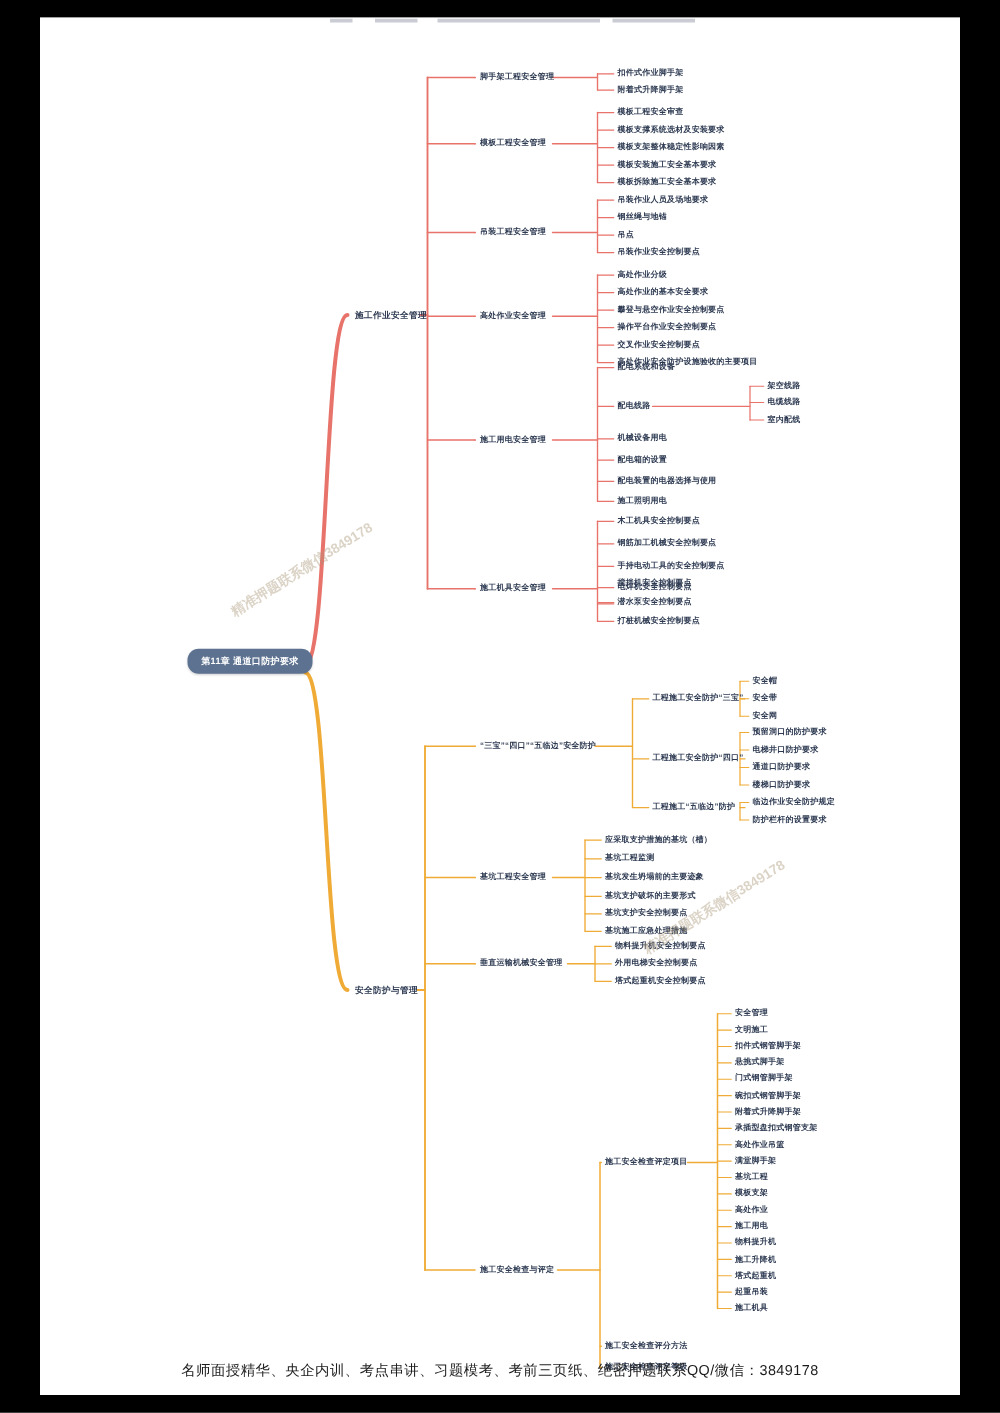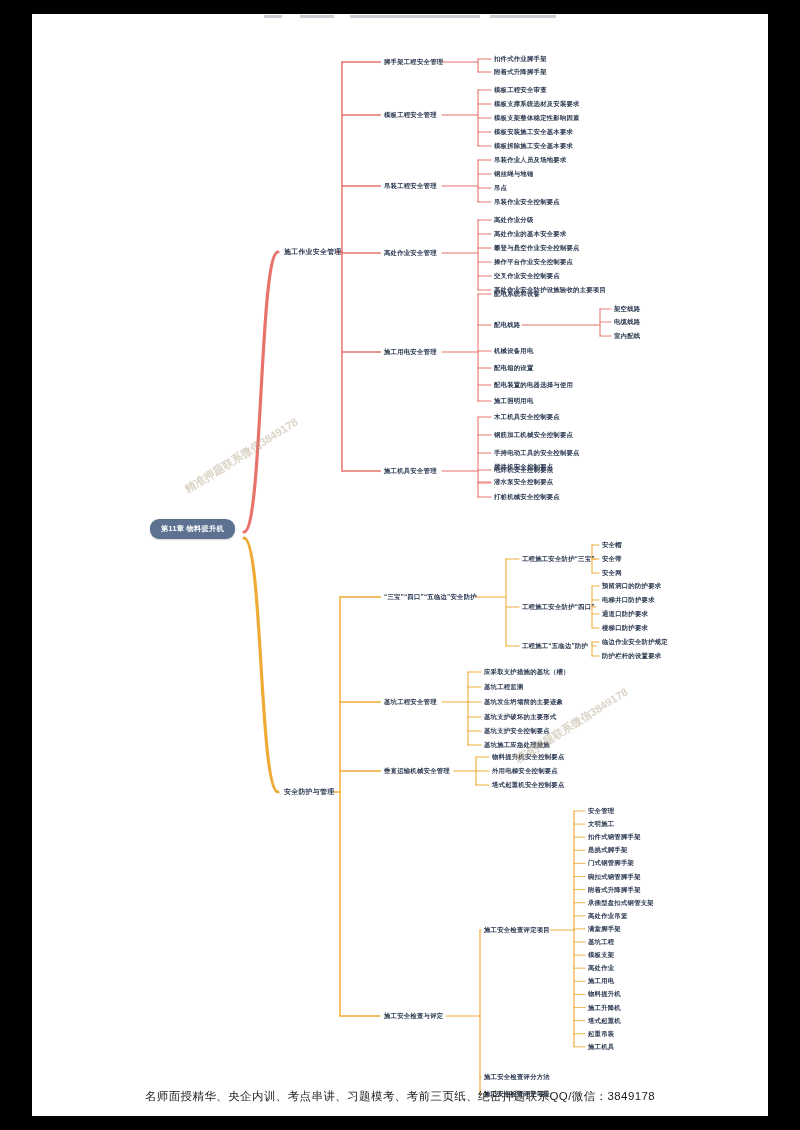--- a/index.html
+++ b/index.html
@@ -214,21 +214,21 @@
         <path d="M 542 980.4 C 548.05 980.4, 546.95 980.4, 553 980.4" fill="none" stroke="#f0ab36" stroke-width="0.95" stroke-linecap="round"></path>
         <path d="M 542 993.5 C 548.05 993.5, 546.95 993.5, 553 993.5" fill="none" stroke="#f0ab36" stroke-width="0.95" stroke-linecap="round"></path>
         <path d="M 542 1006.6 C 548.05 1006.6, 546.95 1006.6, 553 1006.6" fill="none" stroke="#f0ab36" stroke-width="0.95" stroke-linecap="round"></path>
         <path d="M 542 1019.7 C 548.05 1019.7, 546.95 1019.7, 553 1019.7" fill="none" stroke="#f0ab36" stroke-width="0.95" stroke-linecap="round"></path>
         <path d="M 542 1032.8 C 548.05 1032.8, 546.95 1032.8, 553 1032.8" fill="none" stroke="#f0ab36" stroke-width="0.95" stroke-linecap="round"></path>
         <path d="M 448 1063 C 448.55 1063, 448.45 1063, 449 1063" fill="none" stroke="#f0ab36" stroke-width="1.1" stroke-linecap="round"></path>
         <path d="M 448 1080 C 448.55 1080, 448.45 1080, 449 1080" fill="none" stroke="#f0ab36" stroke-width="1.1" stroke-linecap="round"></path>
       </svg>
 
     <div id="nodes">
-        <div class="root" style="left: 118px; top: 515px;">第11章 物料提升机</div>
+        <div class="root" style="left: 118px; top: 515px;">第11章 通道口防护要求</div>
         <div class="branch1" style="left: 252px; top: 238px;">施工作业安全管理</div>
         <div class="branch1" style="left: 252px; top: 778px;">安全防护与管理</div>
         <div class="node" style="left: 352px; top: 48px;">脚手架工程安全管理</div>
         <div class="node" style="left: 462px; top: 45px;">扣件式作业脚手架</div>
         <div class="node" style="left: 462px; top: 58px;">附着式升降脚手架</div>
         <div class="node" style="left: 352px; top: 101px;">模板工程安全管理</div>
         <div class="node" style="left: 462px; top: 76px;">模板工程安全审查</div>
         <div class="node" style="left: 462px; top: 90px;">模板支撑系统选材及安装要求</div>
         <div class="node" style="left: 462px; top: 104px;">模板支架整体稳定性影响因素</div>
         <div class="node" style="left: 462px; top: 118px;">模板安装施工安全基本要求</div>

